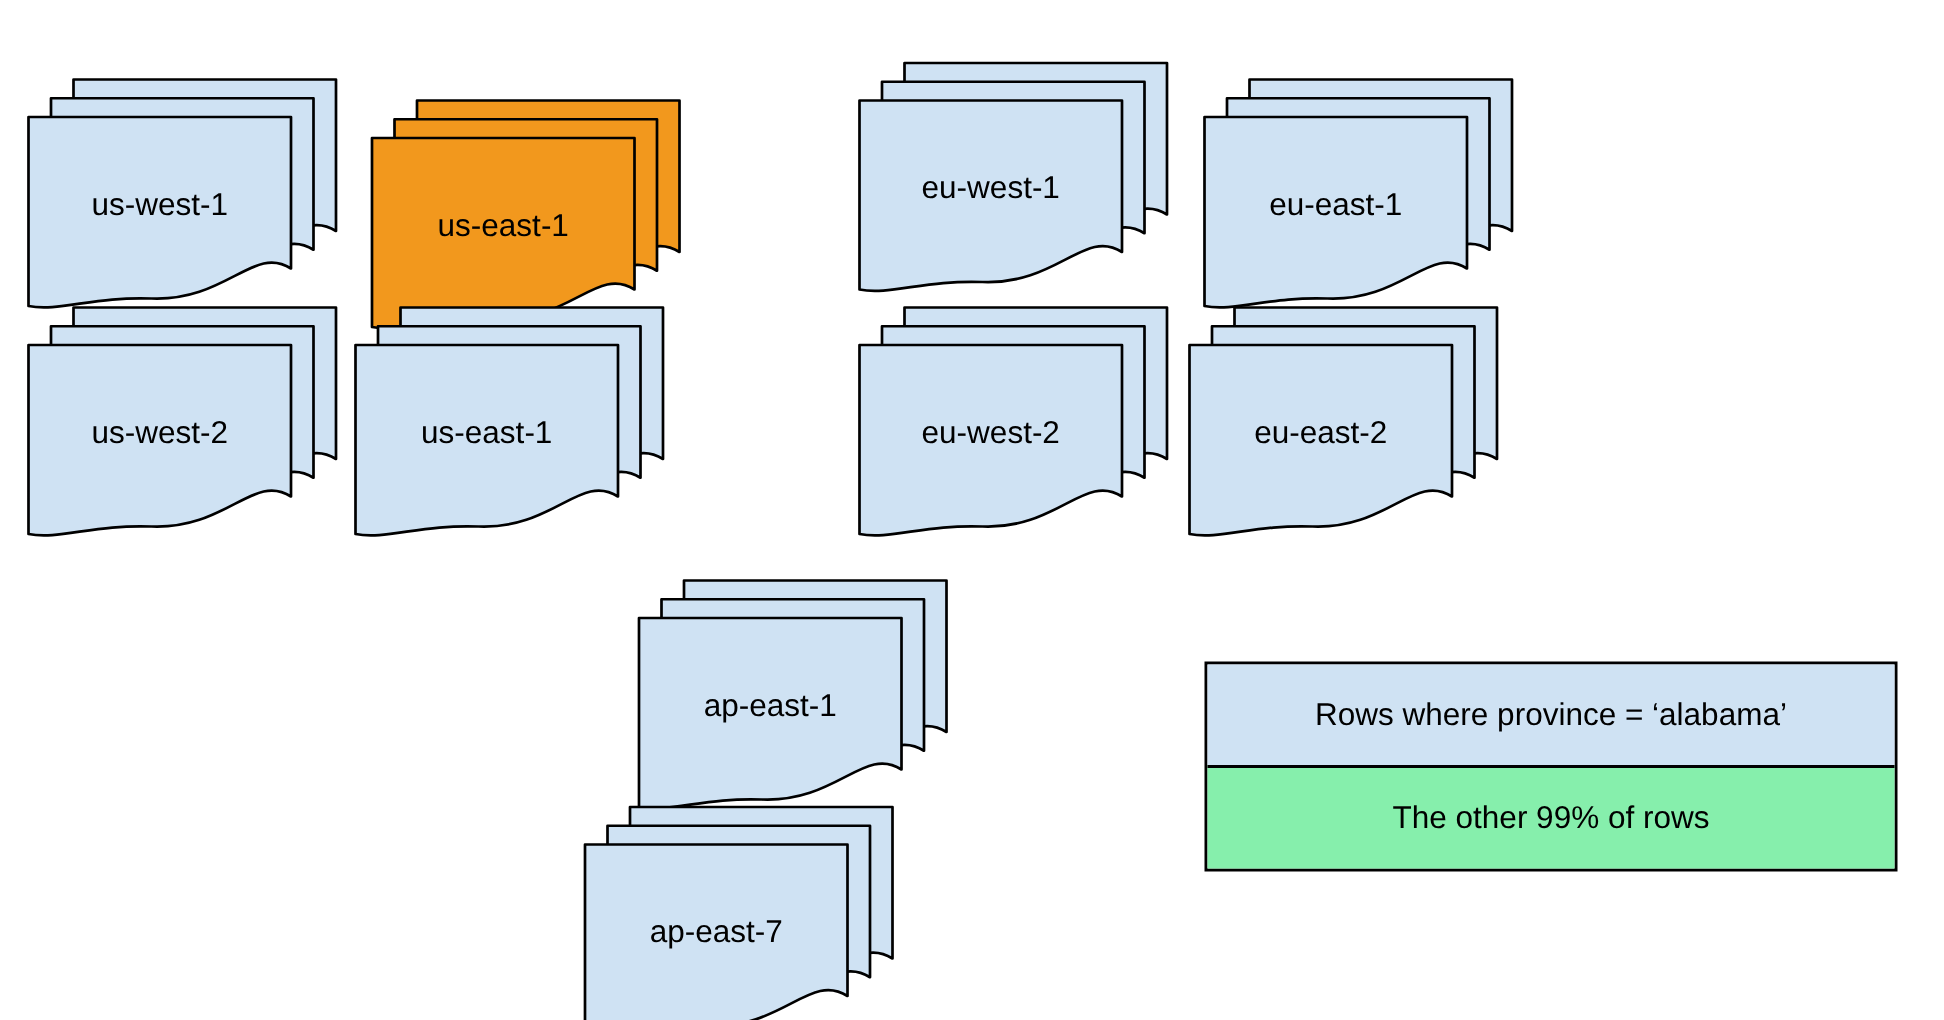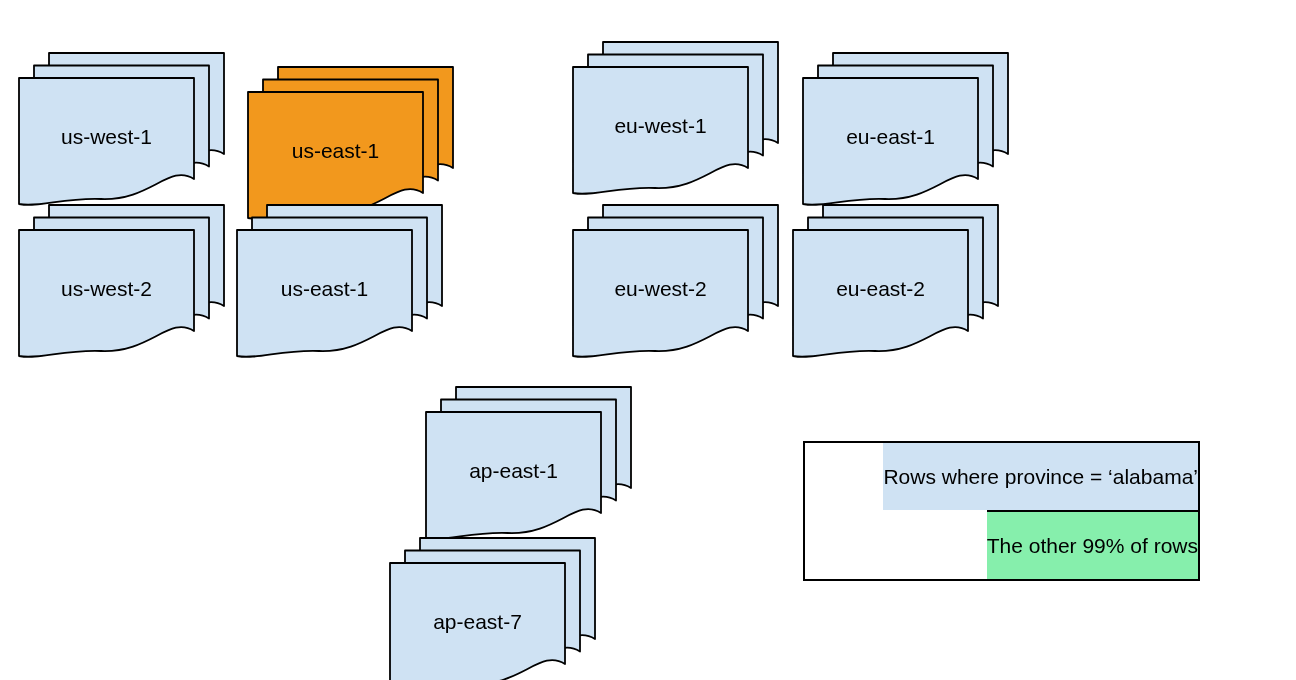--- a/index.html
+++ b/index.html
@@ -64,21 +64,21 @@
   }
   .legend-row + .legend-row {
     border-top: 2px solid #000000;
   }
 </style>
 </head>
 <body>
 
 <div id="canvas">
 
-  <div class="legend" style="left: 803px; top: 441px; width: 397px; height: 140px; align-items: flex-end;">
+  <div class="legend" style="left: 803px; top: 441px; width: 462px; height: 140px;">
     <div class="legend-row" style="background: rgb(207, 226, 243);">
       <span>Rows where province = ‘alabama’</span>
     </div>
     <div class="legend-row" style="background: #86efac;">
       <span>The other 99% of rows</span>
     </div>
   </div>
 
     <div class="stack" style="left: 19px; top: 18px; --fill: #cfe2f3;">
       <svg width="207" height="162" viewBox="0 0 207 162">

